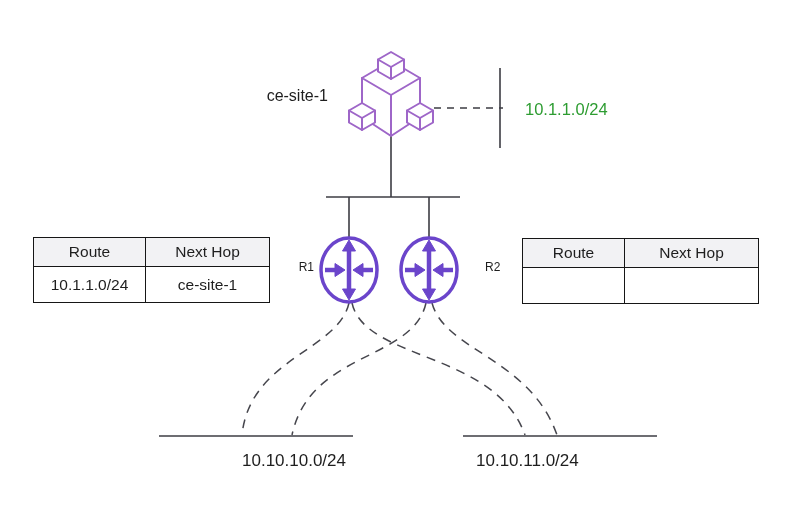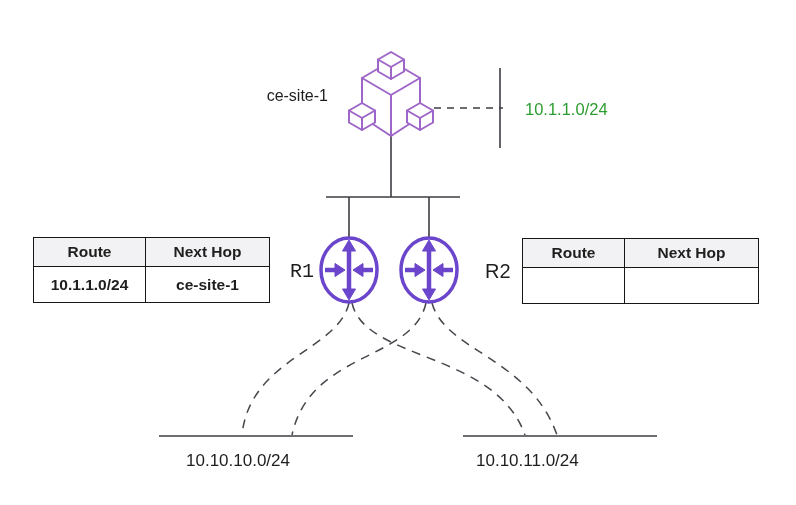--- a/index.html
+++ b/index.html
@@ -11,37 +11,37 @@
     font-family: "Liberation Sans", sans-serif;
     color: #1e1e1e;
     overflow: hidden;
     margin-top: 16px;
   }
   #diagram-svg { position: absolute; left: 0; top: 0; }
   .lbl { position: absolute; white-space: nowrap; }
   .lbl-site   { left: 236px; top: 71px;  width: 92px; text-align: right; font-size: 16px; }
   .lbl-lan    { left: 525px; top: 84px;  font-size: 16.5px; color: #2D9C31; }
   .lbl-transit{ left: 484px; top: 166px; font-size: 16.5px; }
-  .lbl-r1     { left: 282px; top: 244px; width: 32px; text-align: right; font-size: 20px; font-family: Liberation Mono, monospace; }
-  .lbl-r2     { left: 485px; top: 244px; font-size: 20px; }
-  .lbl-segl   { left: 186px; top: 435px; width: 160px; text-align: left; font-size: 17px; }
+  .lbl-r1     { left: 282px; top: 244px; width: 32px; text-align: right; font-size: 12px; }
+  .lbl-r2     { left: 485px; top: 244px; font-size: 12px; }
+  .lbl-segl   { left: 186px; top: 435px; width: 160px; text-align: right; font-size: 17px; }
   .lbl-segr   { left: 476px; top: 435px; width: 160px; text-align: left; font-size: 17px; }
 
   table.route-table {
     position: absolute;
     border-collapse: collapse;
     table-layout: fixed;
     width: 237px;
     font-size: 15.5px;
     background: #ffffff;
   }
   table.route-table td, table.route-table th {
     border: 1.5px solid #161616;
     text-align: center;
-    font-weight: bold;
+    font-weight: normal;
     padding: 0;
     overflow: hidden;
   }
   table.route-table tr.hdr  { height: 29px; background: #f2f2f4; }
   table.route-table tr.data { height: 36px; }
   #table-r1 { left: 33px;  top: 221px; }
   #table-r1 .c1 { width: 111px; }
   #table-r2 { left: 522px; top: 222px; }
   #table-r2 .c1 { width: 101px; }
 </style>

